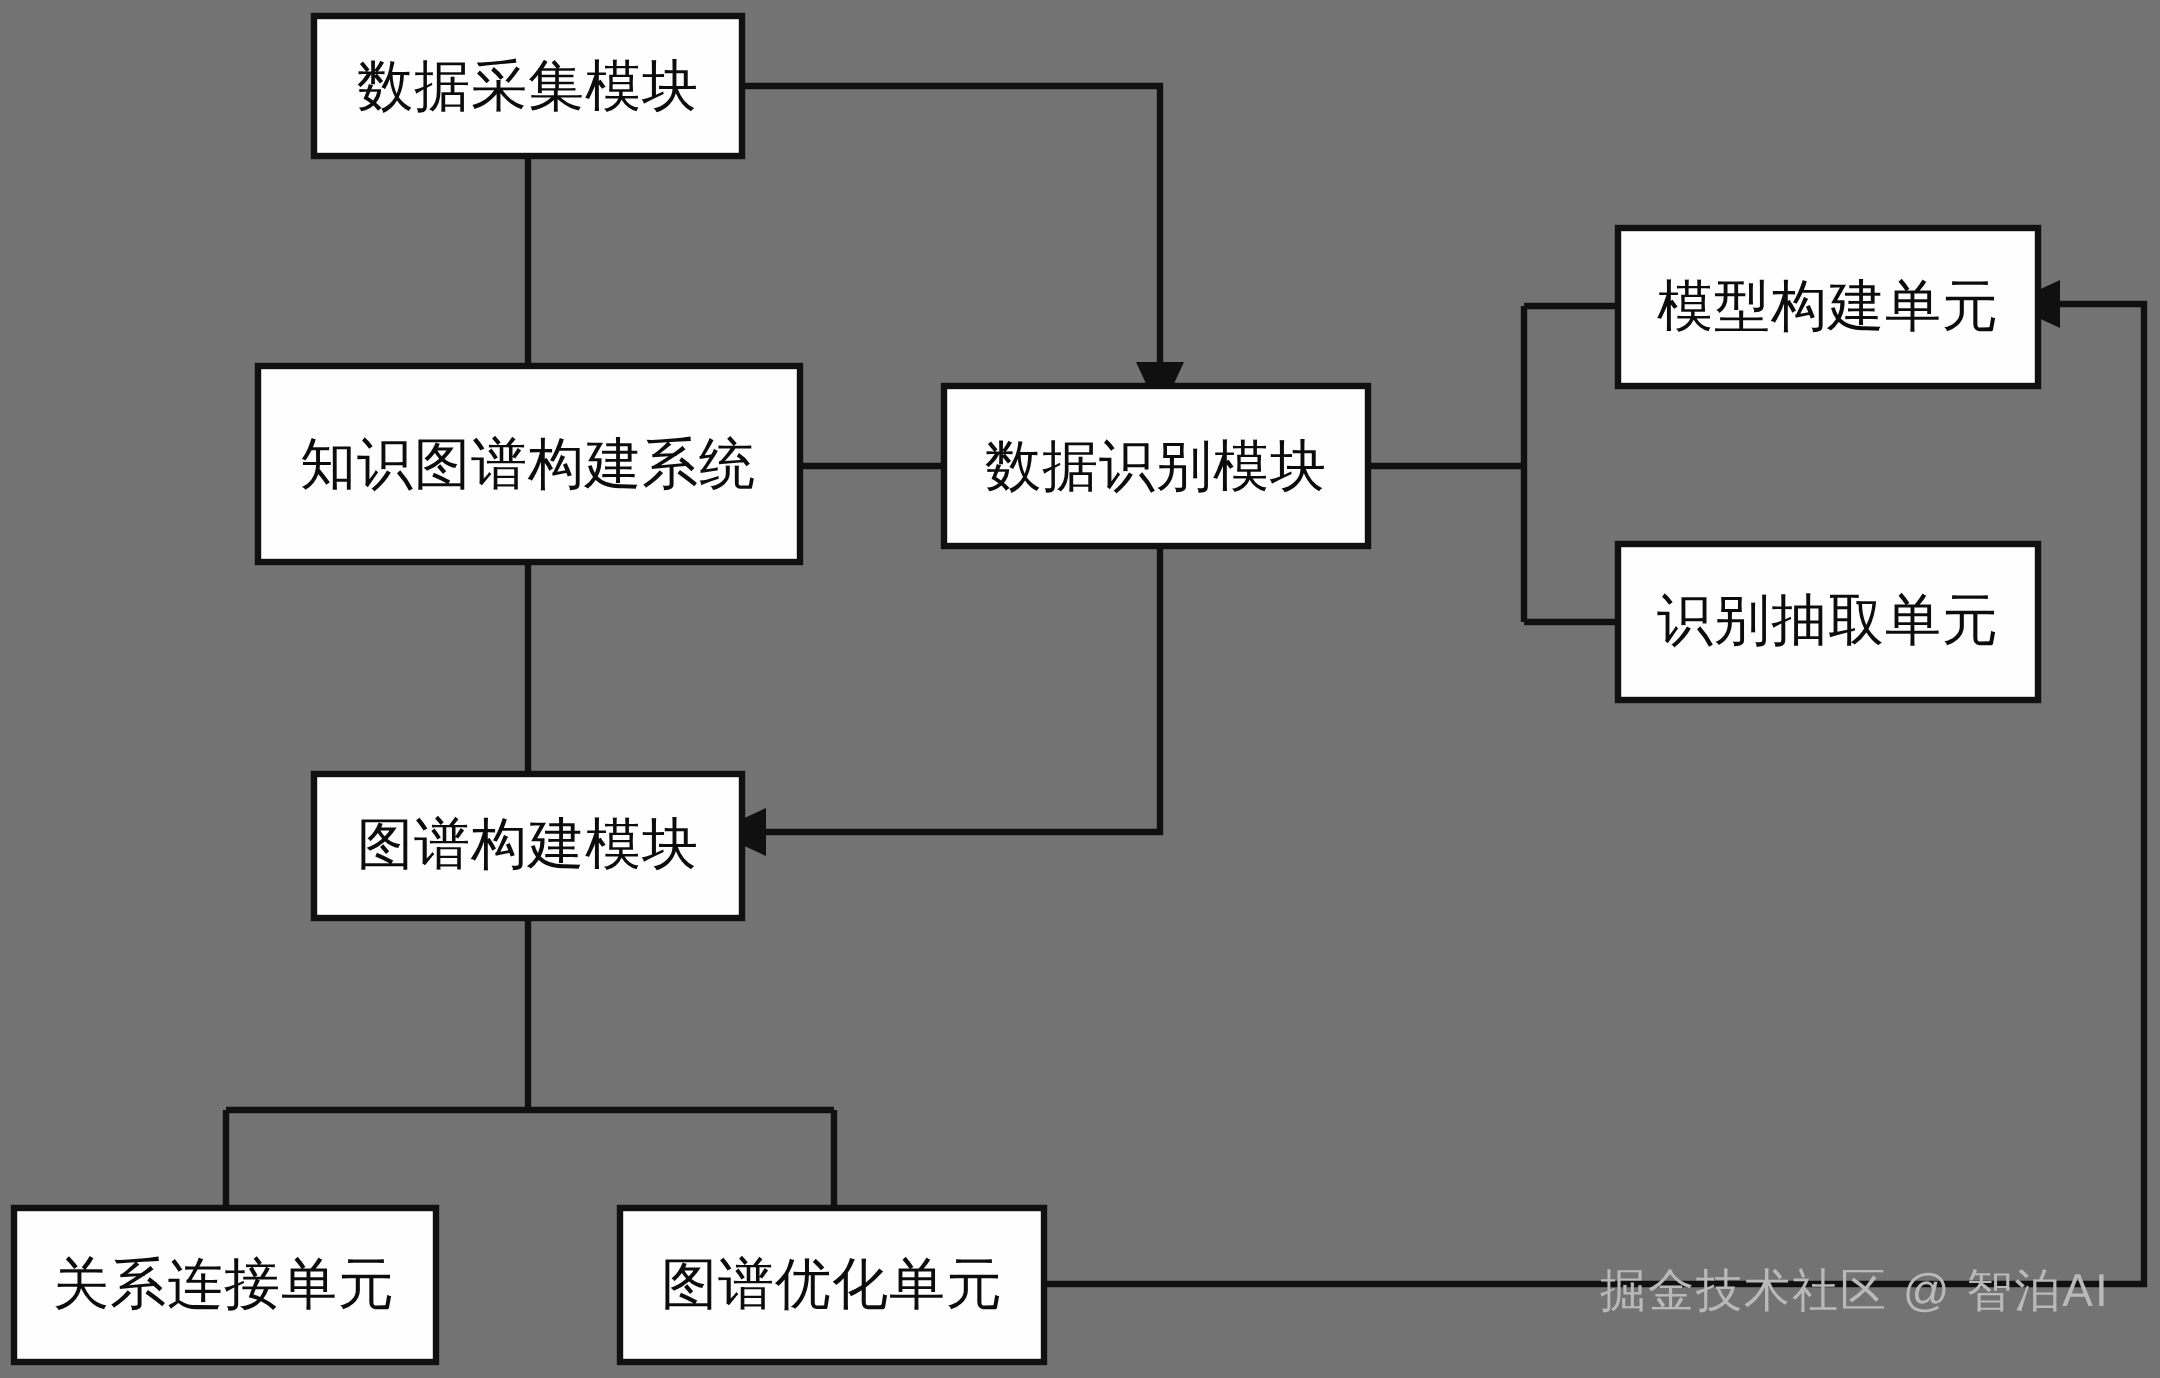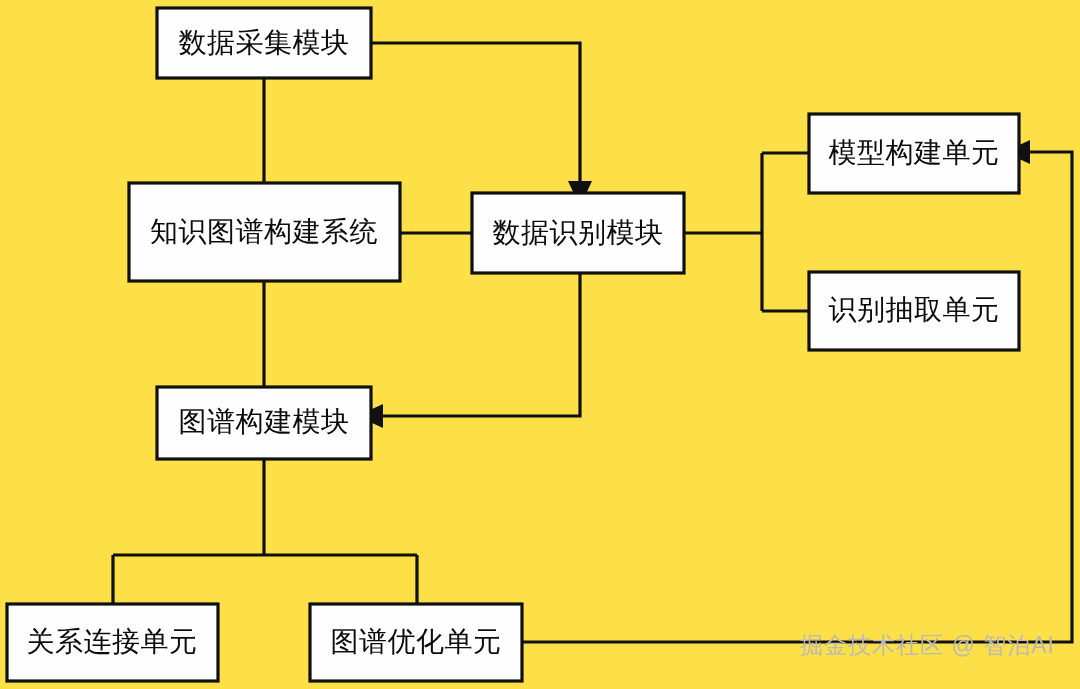--- a/index.html
+++ b/index.html
@@ -7,21 +7,21 @@
     padding: 0;
     background: #ffffff;
   }
   body {
     font-family: "Liberation Sans", "DejaVu Sans", sans-serif;
   }
   #canvas {
     position: relative;
     width: 1080px;
     height: 689px;
-    background: #fde047;
+    background: #737373;
     overflow: hidden;
   }
   #diagram-svg {
     position: absolute;
     top: 0;
     left: 0;
     width: 1080px;
     height: 689px;
   }
   .node-box {

